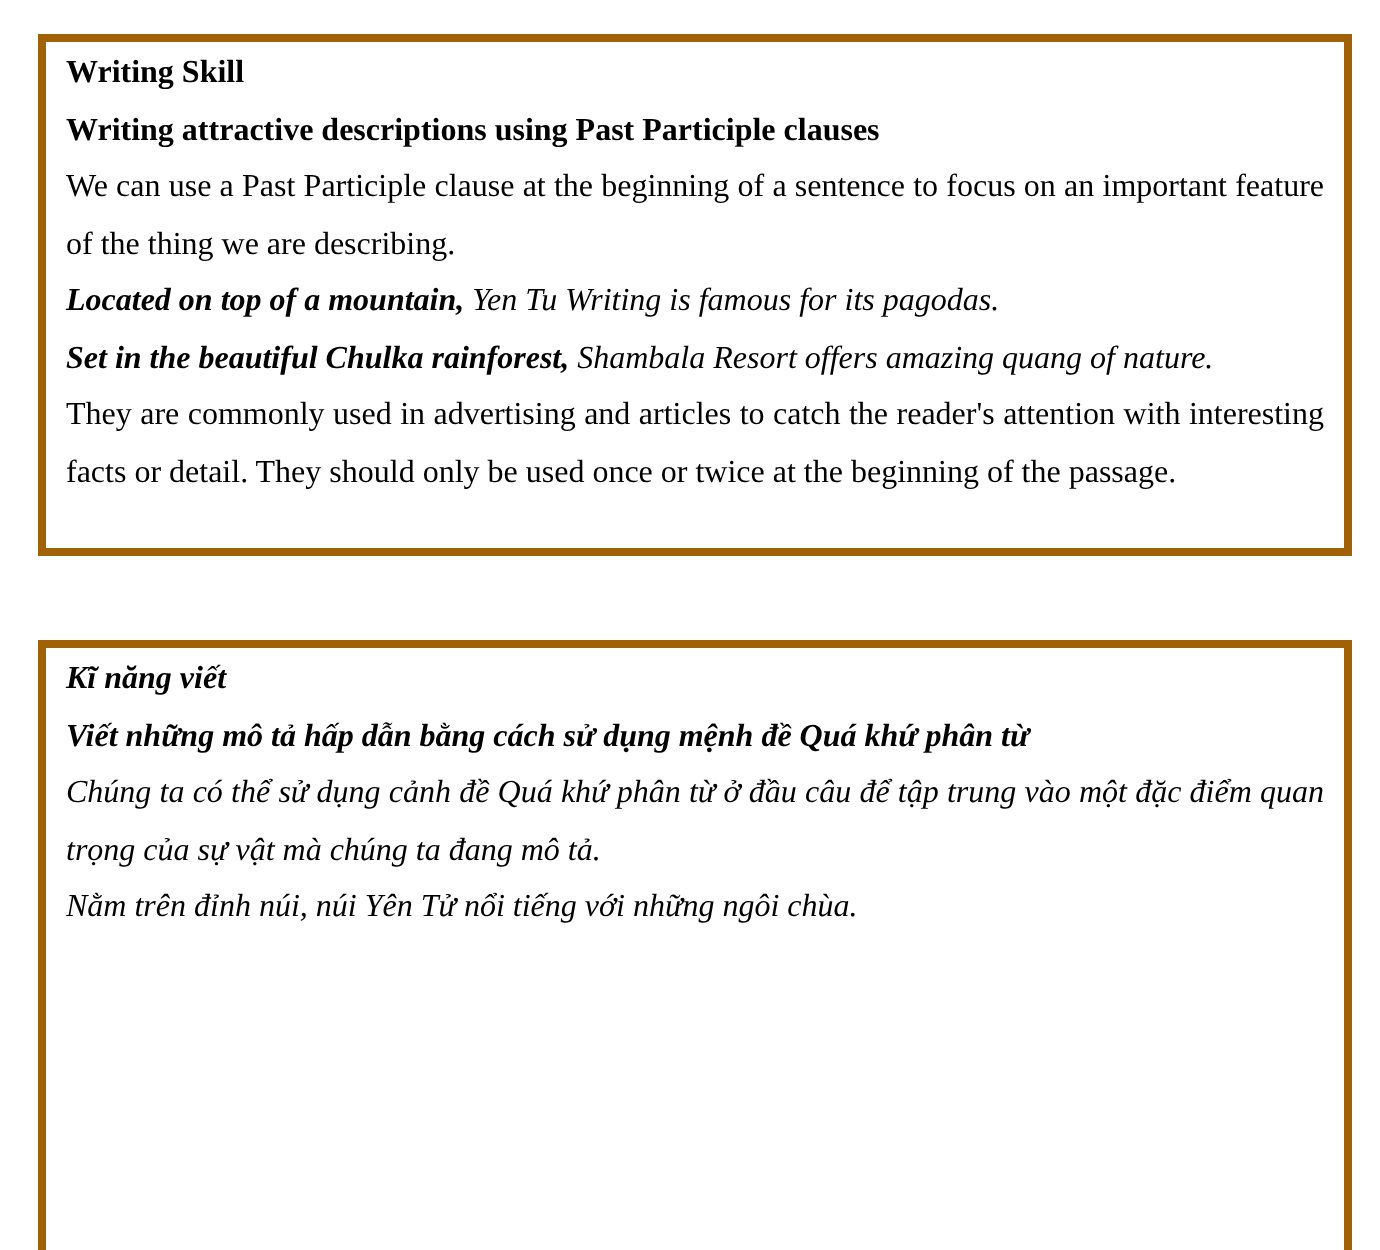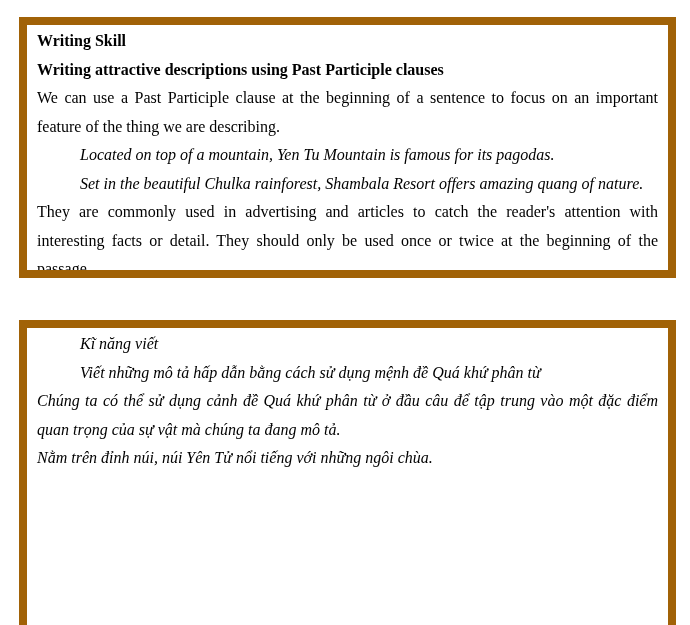--- a/index.html
+++ b/index.html
@@ -14,51 +14,51 @@
   }
   .page {
     position: absolute;
     inset: 0;
     background: #ffffff;
   }
   .text-box {
     position: absolute;
     left: 19px;
     width: 657px;
-    border: 8px solid #a16207;
+    border: 4px solid #a16207;
     background: #ffffff;
     padding: 2px 10px 2px 10px;
     font-size: 16px;
     line-height: 28.5px;
     text-align: justify;
     overflow: hidden;
   }
   #box-en {
     top: 17px;
     height: 261px;
   }
   #box-vi {
     top: 320px;
     height: 372px;
     font-style: italic;
   }
   .bold { font-weight: bold; }
-  .bold-italic { font-weight: normal; font-style: italic; margin-left: 43px; }
+  .bold-italic { font-weight: bold; font-style: italic; }
   .italic { font-style: italic; }
 </style>
 </head>
 <body>
 
 <main class="page">
 
   <section class="text-box" id="box-en">
     <p class="bold">Writing Skill</p>
     <p class="bold">Writing attractive descriptions using Past Participle clauses</p>
     <p>We can use a Past Participle clause at the beginning of a sentence to focus on an important feature of the thing we are describing.</p>
-    <p class="italic"><span class="bold-italic">Located on top of a mountain,</span><span> Yen Tu Mountain is famous for its pagodas.</span></p>
+    <p class="italic"><span class="bold-italic">Located on top of a mountain,</span><span> Yen Tu Writing is famous for its pagodas.</span></p>
     <p class="italic"><span class="bold-italic">Set in the beautiful Chulka rainforest,</span><span> Shambala Resort offers amazing quang of nature.</span></p>
     <p>They are commonly used in advertising and articles to catch the reader's attention with interesting facts or detail. They should only be used once or twice at the beginning of the passage.</p>
   </section>
 
   <section class="text-box" id="box-vi">
     <p class="bold-italic">Kĩ năng viết</p>
     <p class="bold-italic">Viết những mô tả hấp dẫn bằng cách sử dụng mệnh đề Quá khứ phân từ</p>
     <p>Chúng ta có thể sử dụng cảnh đề Quá khứ phân từ ở đầu câu để tập trung vào một đặc điểm quan trọng của sự vật mà chúng ta đang mô tả.</p>
     <p>Nằm trên đỉnh núi, núi Yên Tử nổi tiếng với những ngôi chùa.</p>
   </section>

